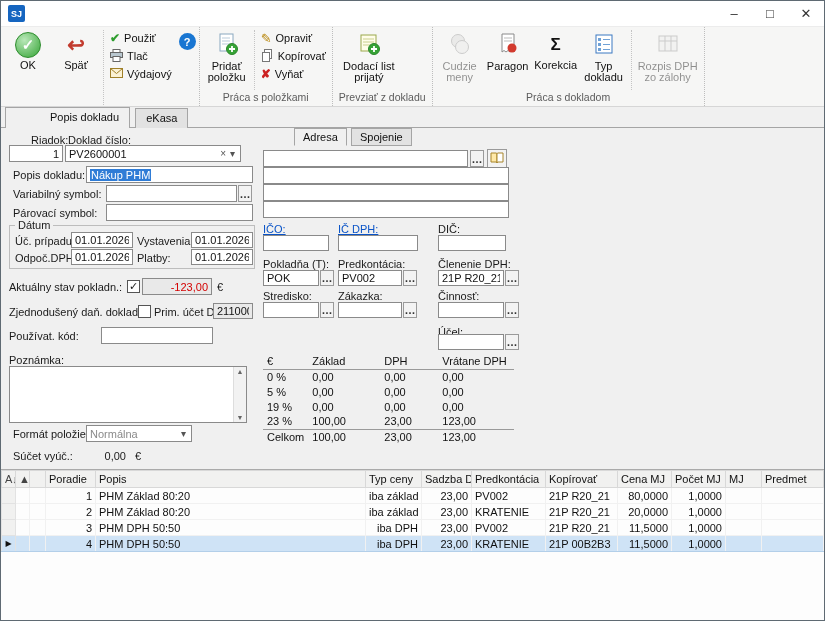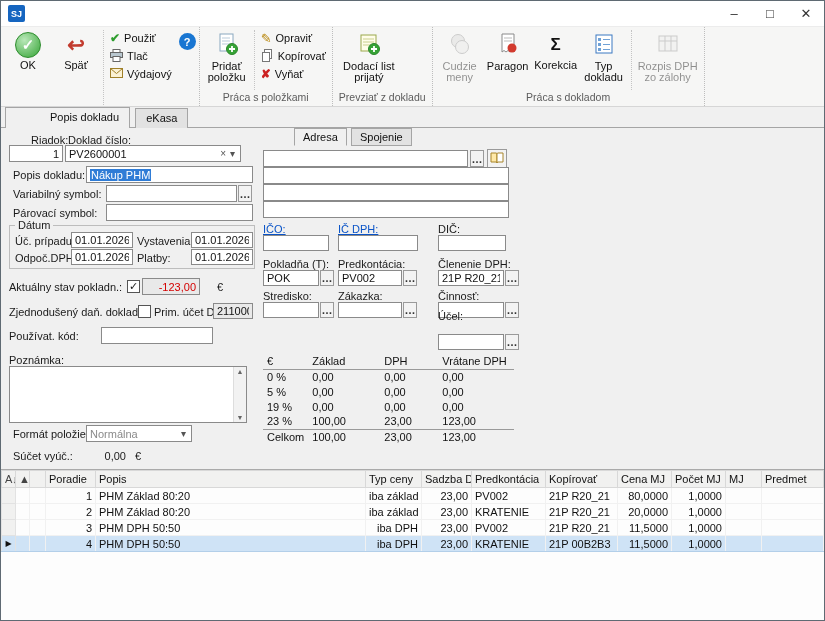--- a/index.html
+++ b/index.html
@@ -286,21 +286,21 @@
       </div>
     <span class="lbl" style="left:136px;top:124px">Platby:</span>
     <div class="fld" style="left:190px;top:121px;width:62px;height:16px">
         <span class="val">01.01.2026</span>
       </div>
 
     <span class="lbl" style="left:8px;top:153px">Aktuálny stav pokladn.:</span>
     <div class="cb" style="left:126px;top:152px">
         <span>✓</span>
       </div>
-    <div class="fld gray" style="left:141px;top:150px;width:58px">
+    <div class="fld gray" style="left:141px;top:150px;width:70px">
       <span class="val ra neg">-123,00</span>
     </div>
     <span class="lbl" style="left:216px;top:153px">€</span>
 
     <span class="lbl" style="left:8px;top:178px">Zjednodušený daň. doklad:</span>
     <div class="cb" style="left:137px;top:177px"></div>
     <span class="lbl" style="left:153px;top:178px">Prim. účet D:</span>
     <div class="fld gray" style="left:212px;top:175px;width:40px;height:16px">
       <span class="val ra">211000</span>
     </div>
@@ -404,21 +404,21 @@
         <span>…</span>
       </div>
     <span class="lbl" style="left:437px;top:162px">Činnosť:</span>
     <div class="fld" style="left:437px;top:174px;width:66px;height:16px">
         <span class="val"></span>
       </div>
     <div class="dots" style="left:504px;top:174px;height:16px">
         <span>…</span>
       </div>
 
-    <span class="lbl" style="left:437px;top:182px">Účel:</span>
+    <span class="lbl" style="left:437px;top:198px">Účel:</span>
     <div class="fld" style="left:437px;top:206px;width:66px;height:16px">
         <span class="val"></span>
       </div>
     <div class="dots" style="left:504px;top:206px;height:16px">
         <span>…</span>
       </div>
 
     <table class="vat" style="left:262px;top:226px">
       <thead>
         <tr>

